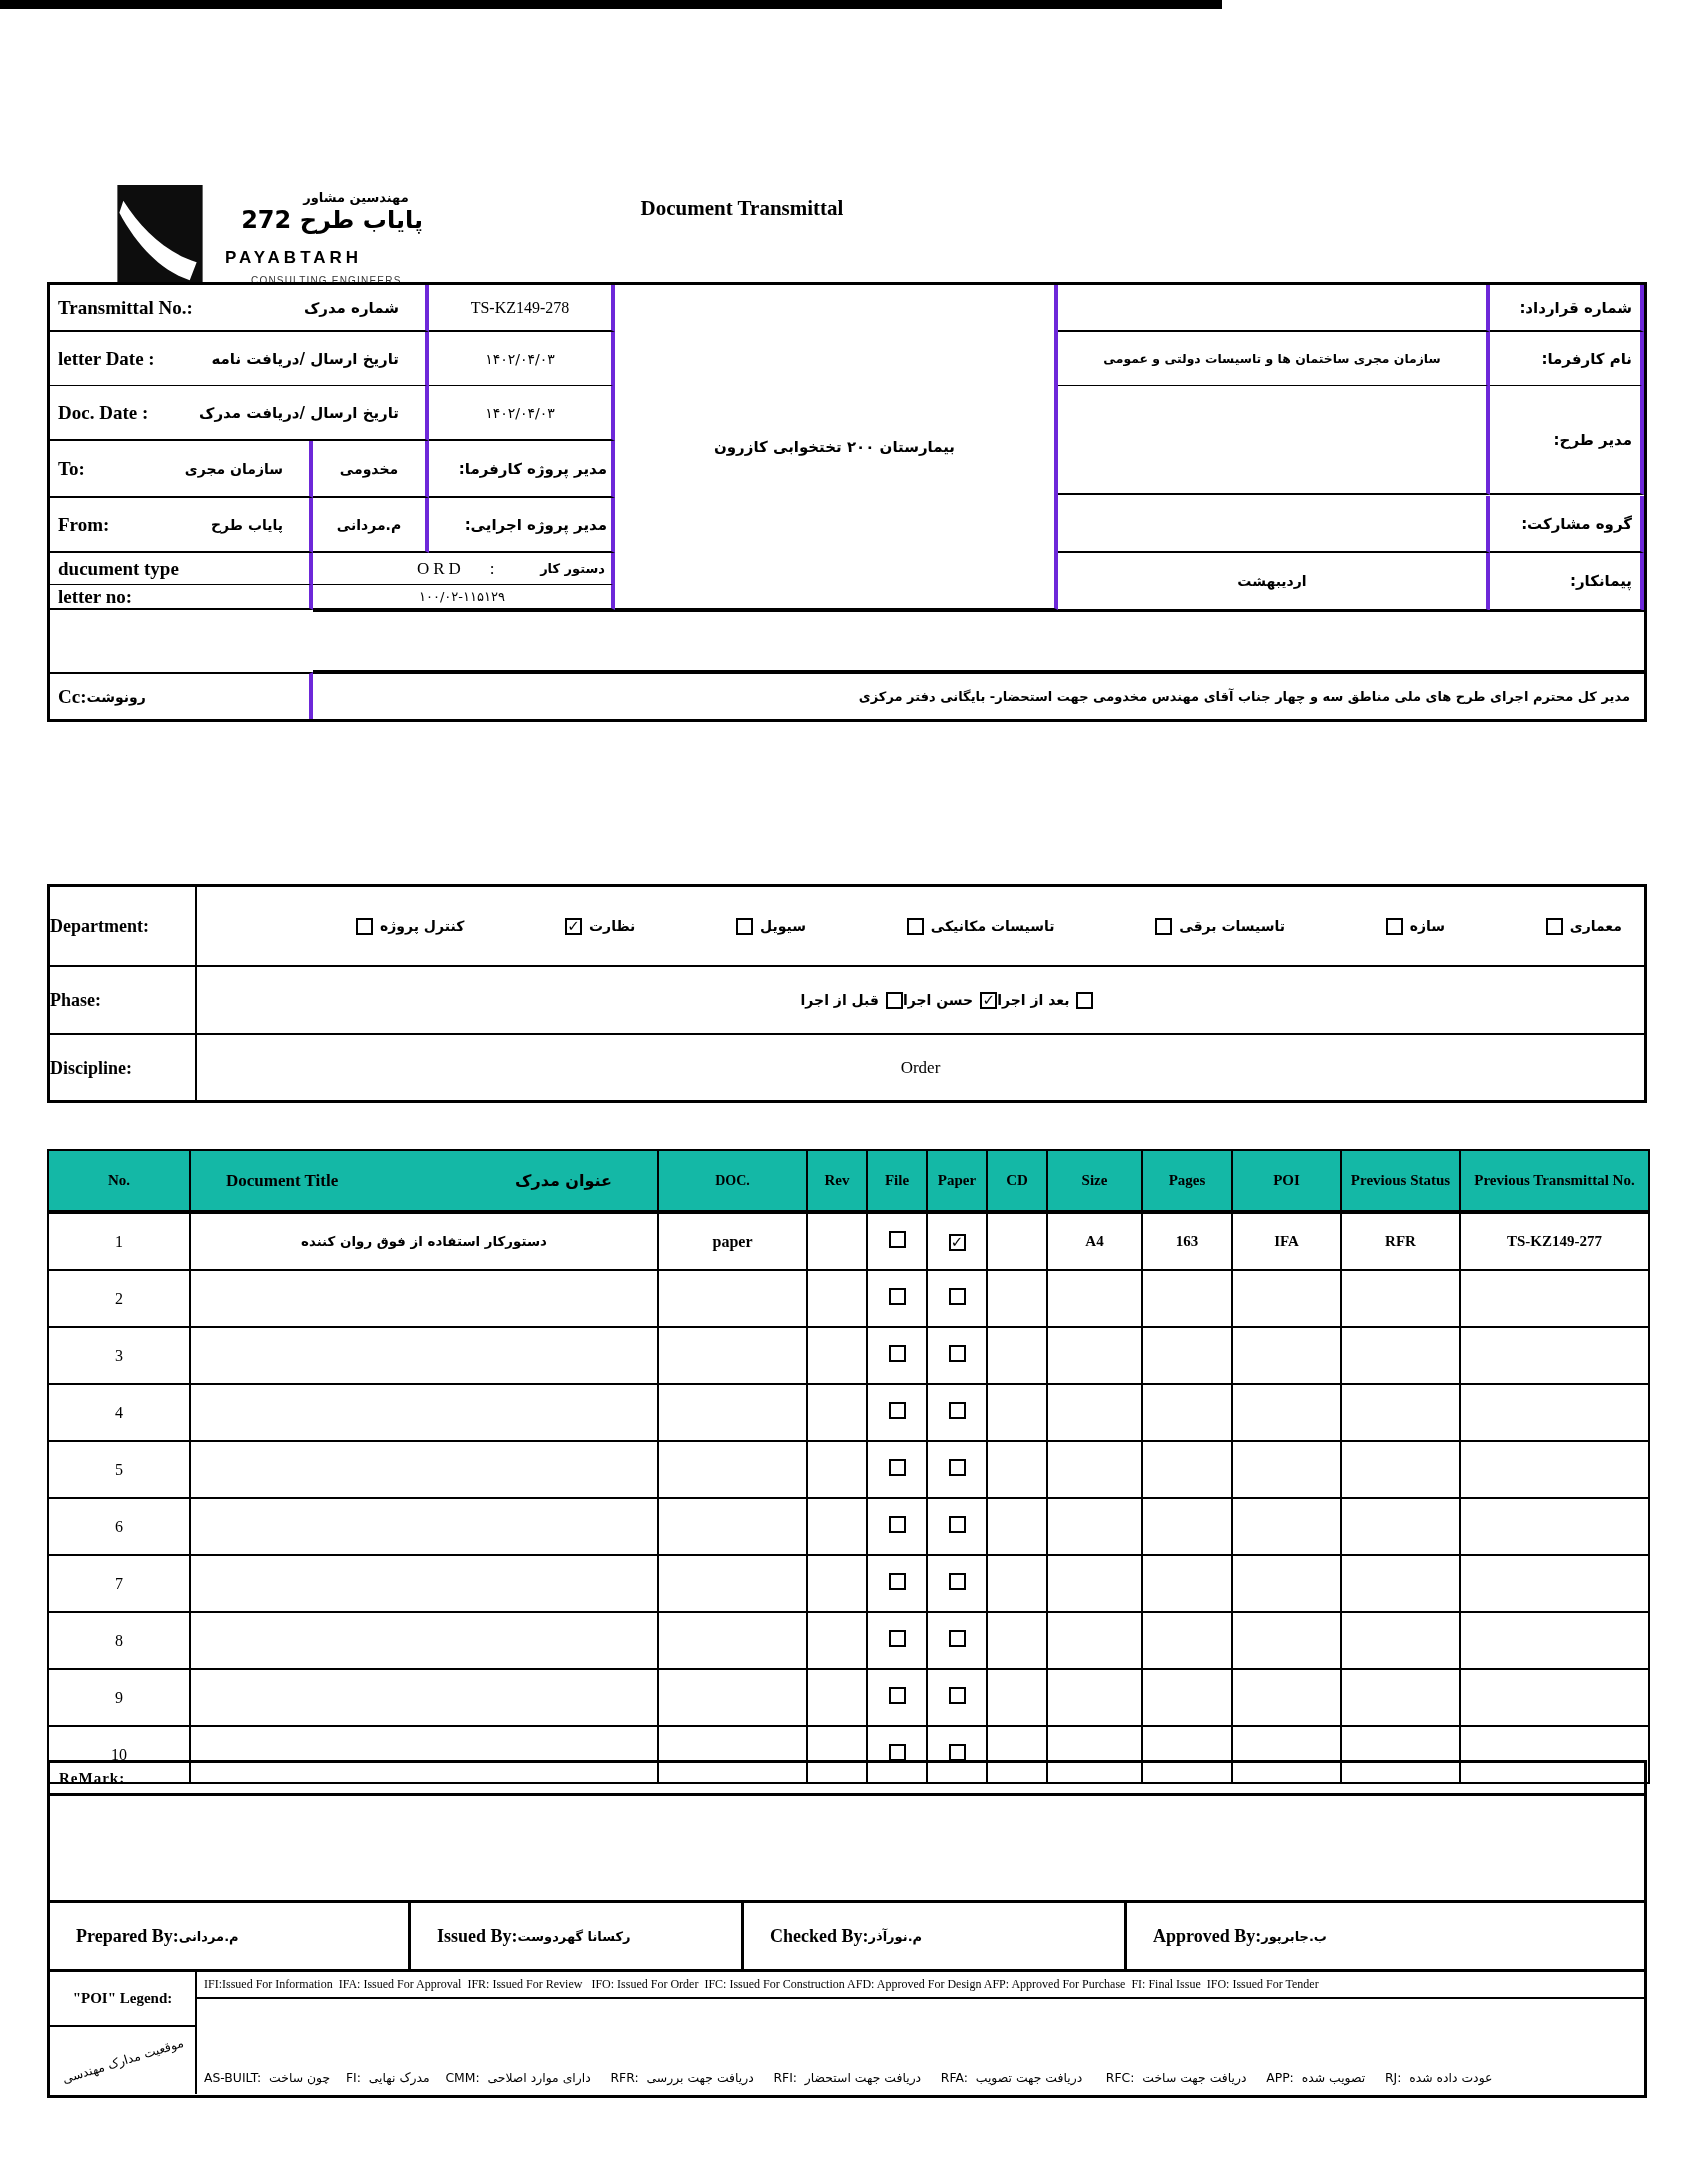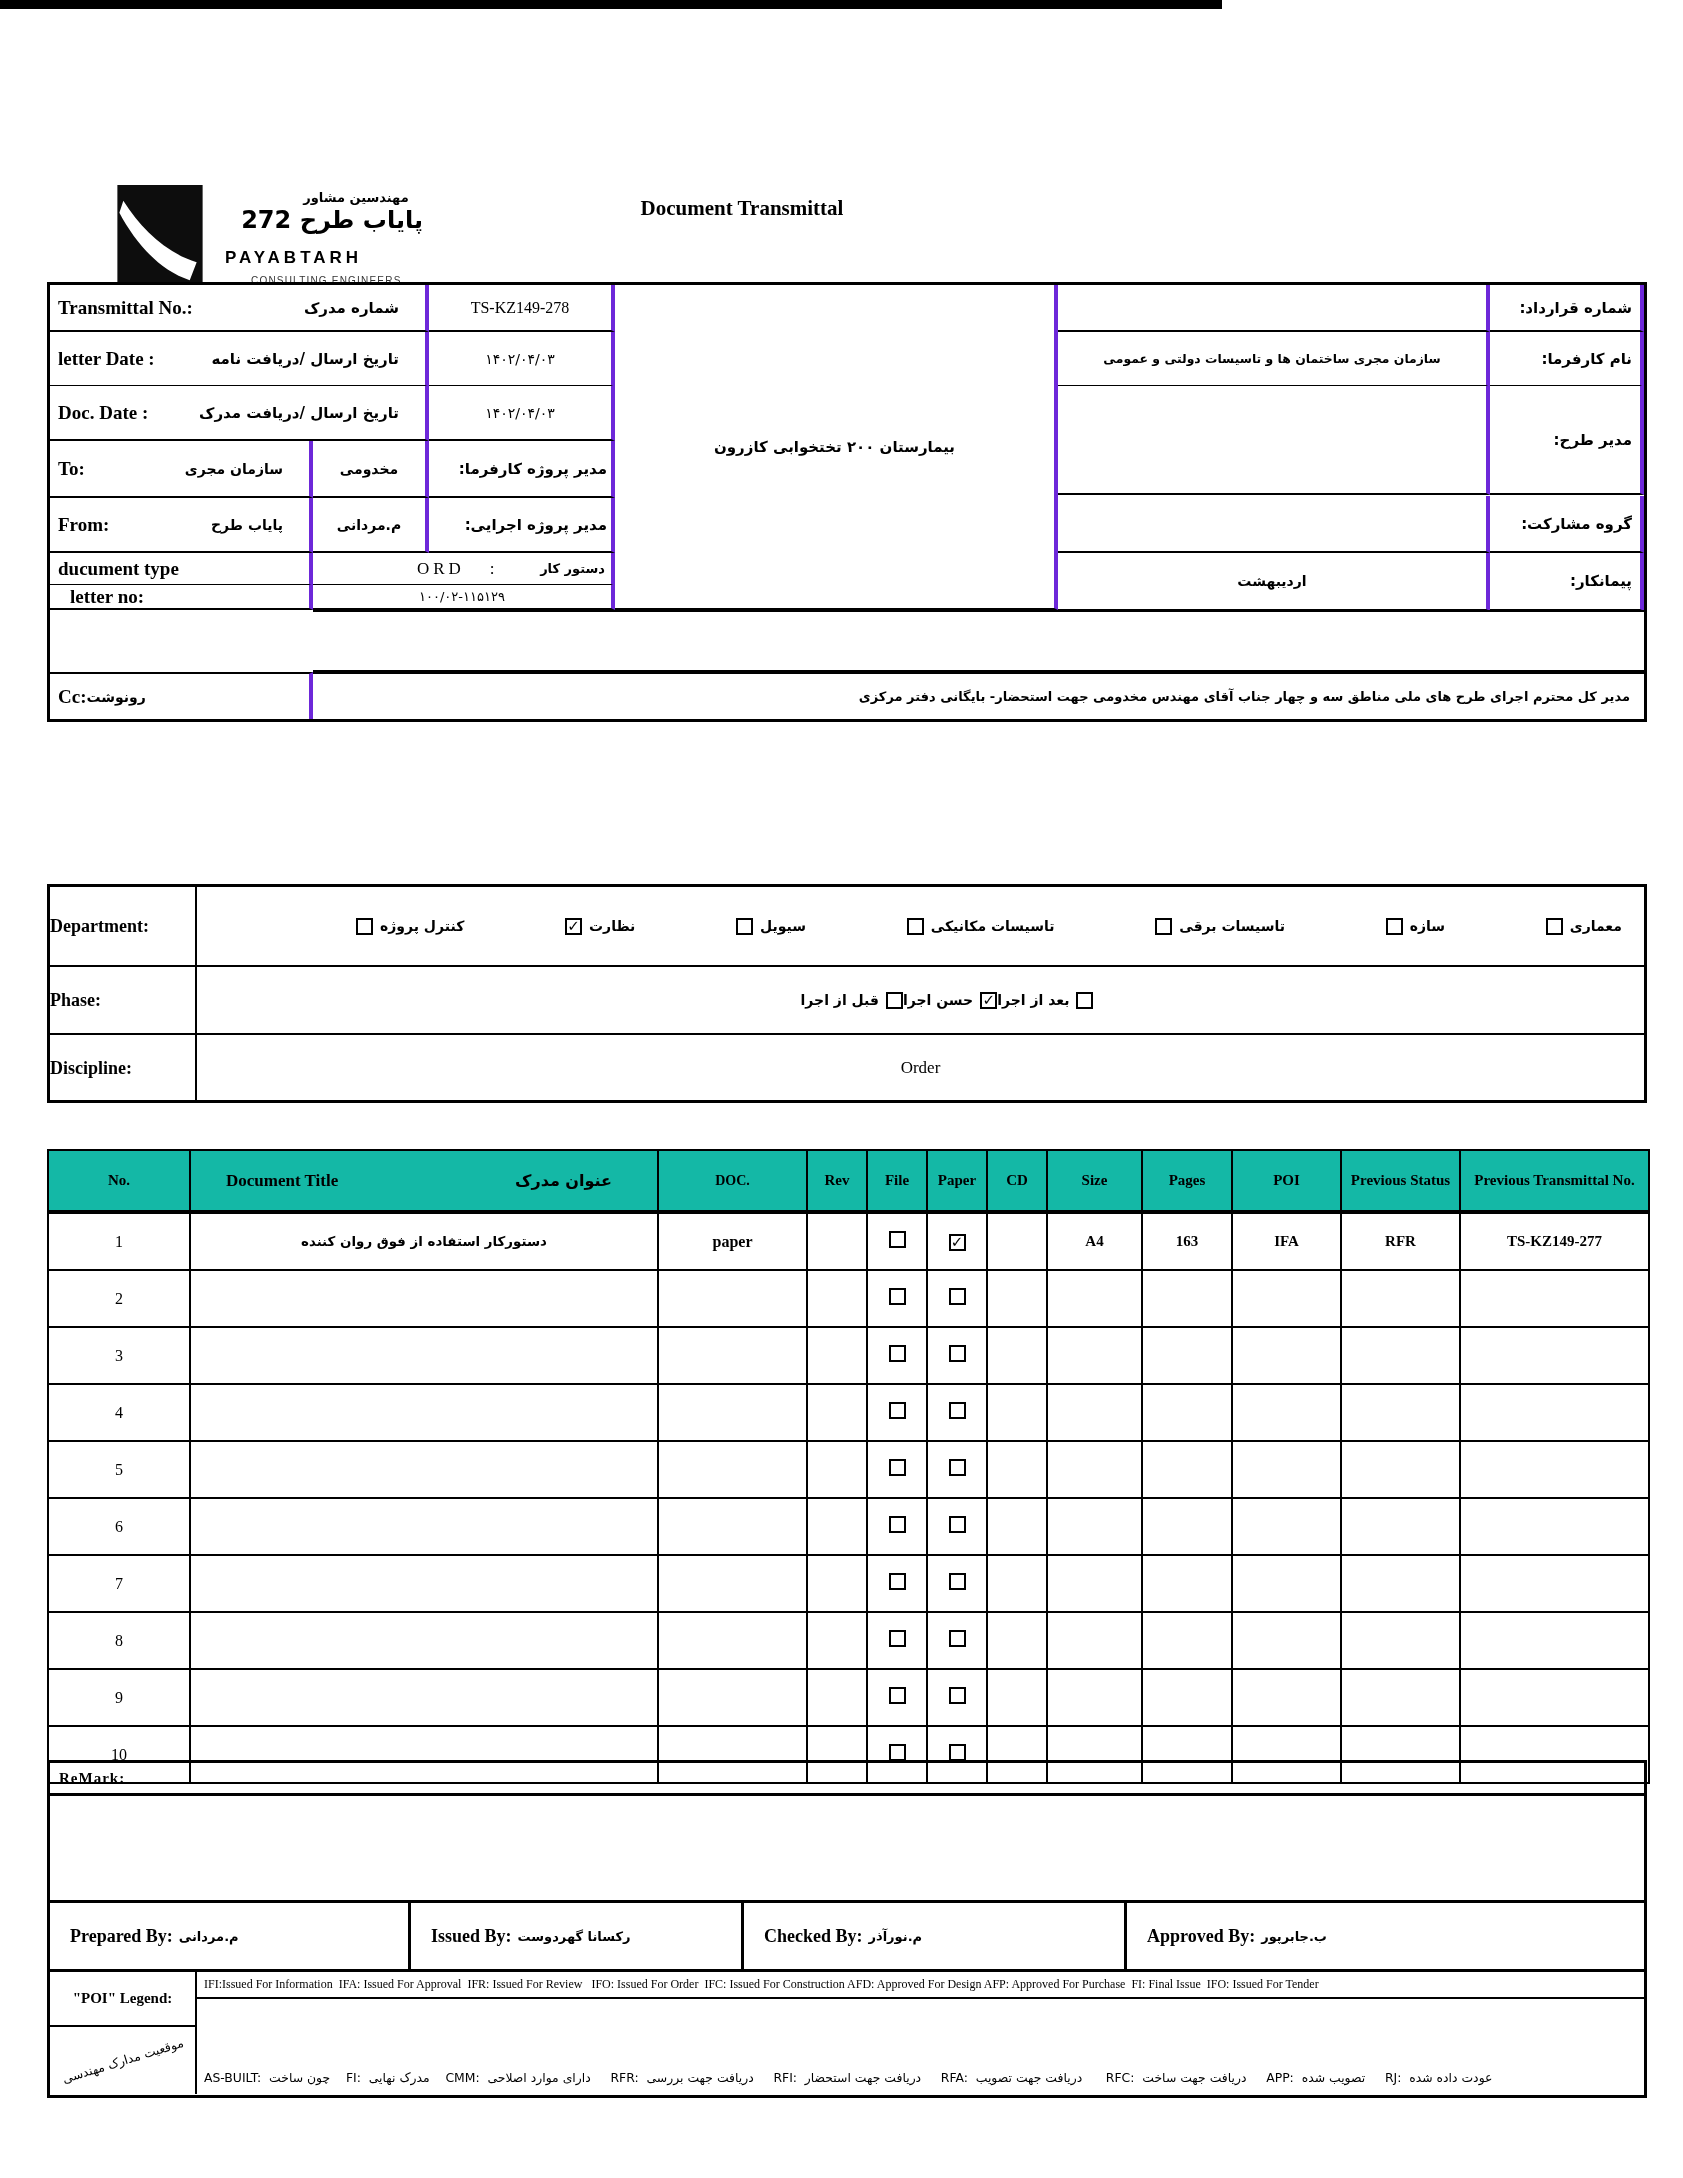--- a/index.html
+++ b/index.html
@@ -36,21 +36,21 @@
   .doc-table th{background:#14b8a6;height:59px;border-bottom:4px solid #000;font-size:15px}
   .doc-table td{height:55px}
   .th-small{font-size:13.4px}
   .th-two{font-size:13px;line-height:15px}
   .title-head{display:flex;justify-content:space-between;align-items:center;padding:0 45px 0 35px}
   
   .remark-row{position:absolute;left:47px;top:1760px;width:1600px;height:36px;border:3px solid #000;
               box-sizing:border-box;display:flex;align-items:center;padding-left:9px}
   .remark-box{position:absolute;left:47px;top:1793px;width:1600px;height:110px;border:3px solid #000;box-sizing:border-box}
   .sig{position:absolute;left:47px;top:1900px;width:1600px;height:72px;border:3px solid #000;box-sizing:border-box;display:flex}
-  .sig-cell{box-sizing:border-box;border-right:3px solid #000;display:flex;align-items:center;gap:6px;padding-left:20px;overflow:hidden}
+  .sig-cell{box-sizing:border-box;border-right:3px solid #000;display:flex;align-items:center;padding-left:26px;overflow:hidden}
   .sig-cell:last-child{border-right:none}
   .sig-en{font-size:18px;font-weight:bold}
   .sig-fa{font-size:13px}
   
   .legend{position:absolute;left:47px;top:1969px;width:1600px;height:129px;border:3px solid #000;box-sizing:border-box;
           display:grid;grid-template-columns:147px 1447px;grid-template-rows:27px 28px 34px 33px}
   .lg{box-sizing:border-box;display:flex;align-items:center;overflow:hidden;background:#fff}
   .lg-line{white-space:pre;padding-left:7px}
   .bdr-r{border-right:2px solid #000}
   .bdr-b{border-bottom:2px solid #000}
@@ -119,21 +119,21 @@
     <div class="tc rlbl fa" dir="rtl" style="left:379px;top:213px;width:186px;height:55px;font-size:15px;justify-content:flex-start;padding-right:4px">مدیر پروژه اجرایی:</div>
 
     <div class="tc" style="left:0;top:268px;width:263px;height:33px;padding-left:8px">
       <span class="en b" style="font-size:19px">ducument type</span>
     </div>
     <div class="tc" style="left:263px;top:268px;width:302px;height:33px;justify-content:space-between;padding:0 6px 0 104px">
       <span class="en" style="font-size:17px;letter-spacing:4px;white-space:pre">ORD   :</span>
       <span class="fa" style="font-size:13px">دستور کار</span>
     </div>
 
-    <div class="tc" style="left:0;top:300px;width:263px;height:25px;padding-left:20px">
+    <div class="tc" style="left:0;top:300px;width:263px;height:25px;padding-left:8px">
       <span class="en b" style="font-size:19px">letter no:</span>
     </div>
     <div class="tc vcell fa-n" style="left:263px;top:300px;width:302px;height:25px;font-size:13px">۱۰۰/۰۲-۱۱۵۱۲۹</div>
 
     <div class="tc vcell fa" style="left:565px;top:0;width:443px;height:325px;font-size:15px">بیمارستان ۲۰۰ تختخوابی کازرون</div>
 
     <div class="tc" style="left:1008px;top:0;width:432px;height:47px"></div>
     <div class="tc rlbl fa" dir="rtl" style="left:1440px;top:0;width:154px;height:47px;font-size:15px;justify-content:flex-start;padding-right:8px">شماره قرارداد:</div>
 
     <div class="tc vcell fa" style="left:1008px;top:47px;width:432px;height:55px;font-size:12.4px">سازمان مجری ساختمان ها و تاسیسات دولتی و عمومی</div>

